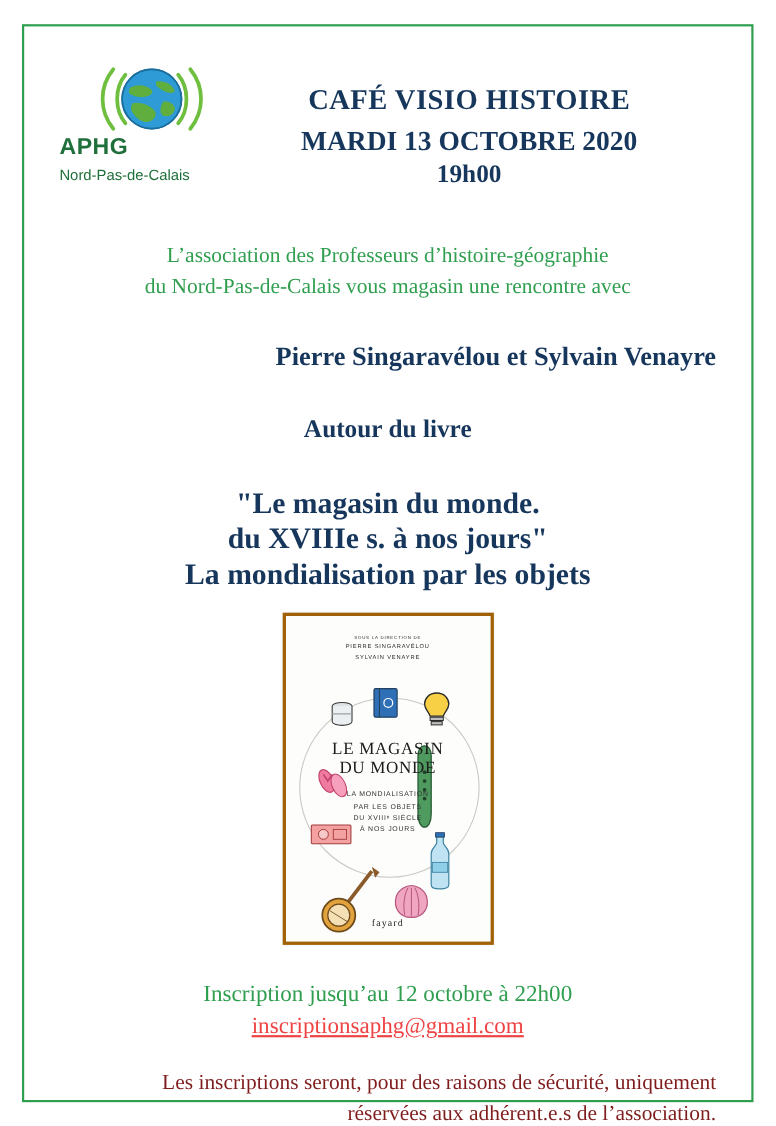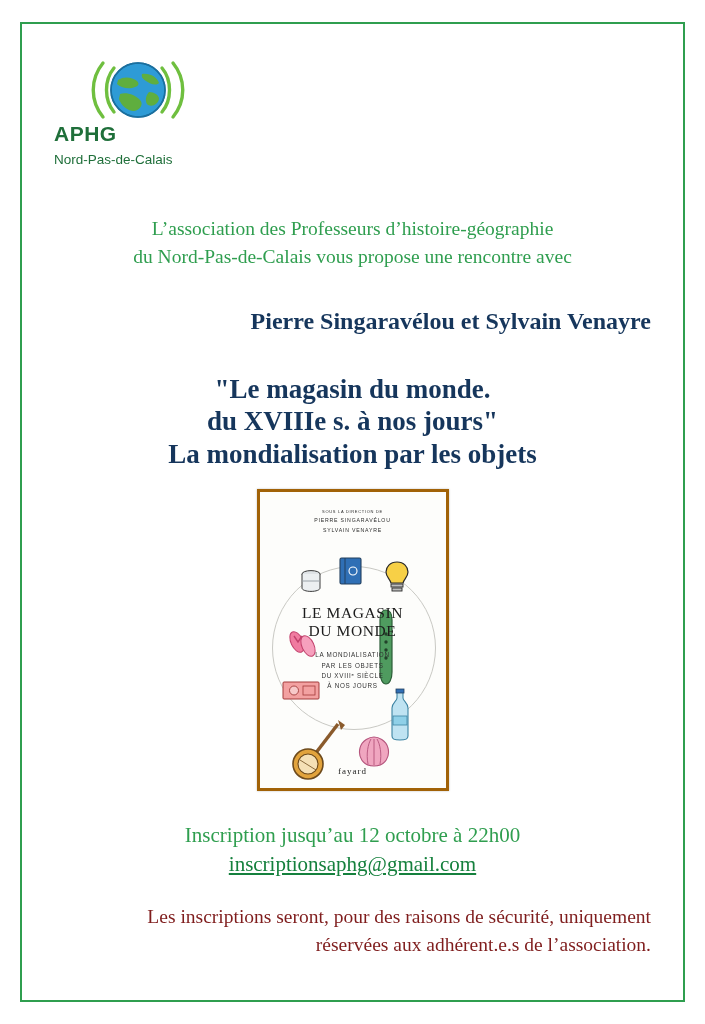--- a/index.html
+++ b/index.html
@@ -210,21 +210,21 @@
     text-align: center;
     color: #2f9e4f;
     font-size: 21px;
     margin-top: 32px;
   }
   .email {
     text-align: center;
     margin-top: 4px;
   }
   .email a {
-    color: #15803d;
+    color: #ef4444;
     font-size: 21px;
   }
   .notice {
     text-align: right;
     color: #7f1d1d;
     font-size: 19.5px;
     line-height: 1.4;
     margin-top: 26px;
   }
 </style>
@@ -254,29 +254,35 @@
               <path d="M62 38 C69 36, 77 39, 82 44 C86 48, 82 54, 76 55 C69 55, 63 49, 61 43 Z"></path>
               <path d="M91 36 C96 36, 101 39, 101 43 C100 48, 95 51, 90 49 C87 47, 87 40, 91 36 Z"></path>
             </g>
             <circle cx="80" cy="34" r="27" fill="none" stroke="#1b6f9e" stroke-width="1.4"></circle>
           </svg>
         </div>
         <div class="logo-name">APHG</div>
         <div class="logo-sub">Nord-Pas-de-Calais</div>
       </div>
 
+      <div class="header-titles">
+        <div class="title-main">CAFÉ VISIO HISTOIRE</div>
+        <div class="title-date">MARDI 13 OCTOBRE 2020</div>
+        <div class="title-time">19h00</div>
+      </div>
     </div>
 
     <div class="intro">
       <div>L’association des Professeurs d’histoire-géographie</div>
-      <div>du Nord-Pas-de-Calais vous propose une rencontre avec</div>
+      <div>du Nord-Pas-de-Calais vous magasin une rencontre avec</div>
     </div>
 
     <div class="speakers">Pierre Singaravélou et Sylvain Venayre</div>
 
+    <div class="around">Autour du livre</div>
 
     <div class="booktitle">
       <div>"Le magasin du monde.</div>
       <div>du XVIIIe s. à nos jours"</div>
       <div>La mondialisation par les objets</div>
     </div>
 
     <div class="cover-wrap">
       <div class="cover">
         <div class="cover-circle"></div>

